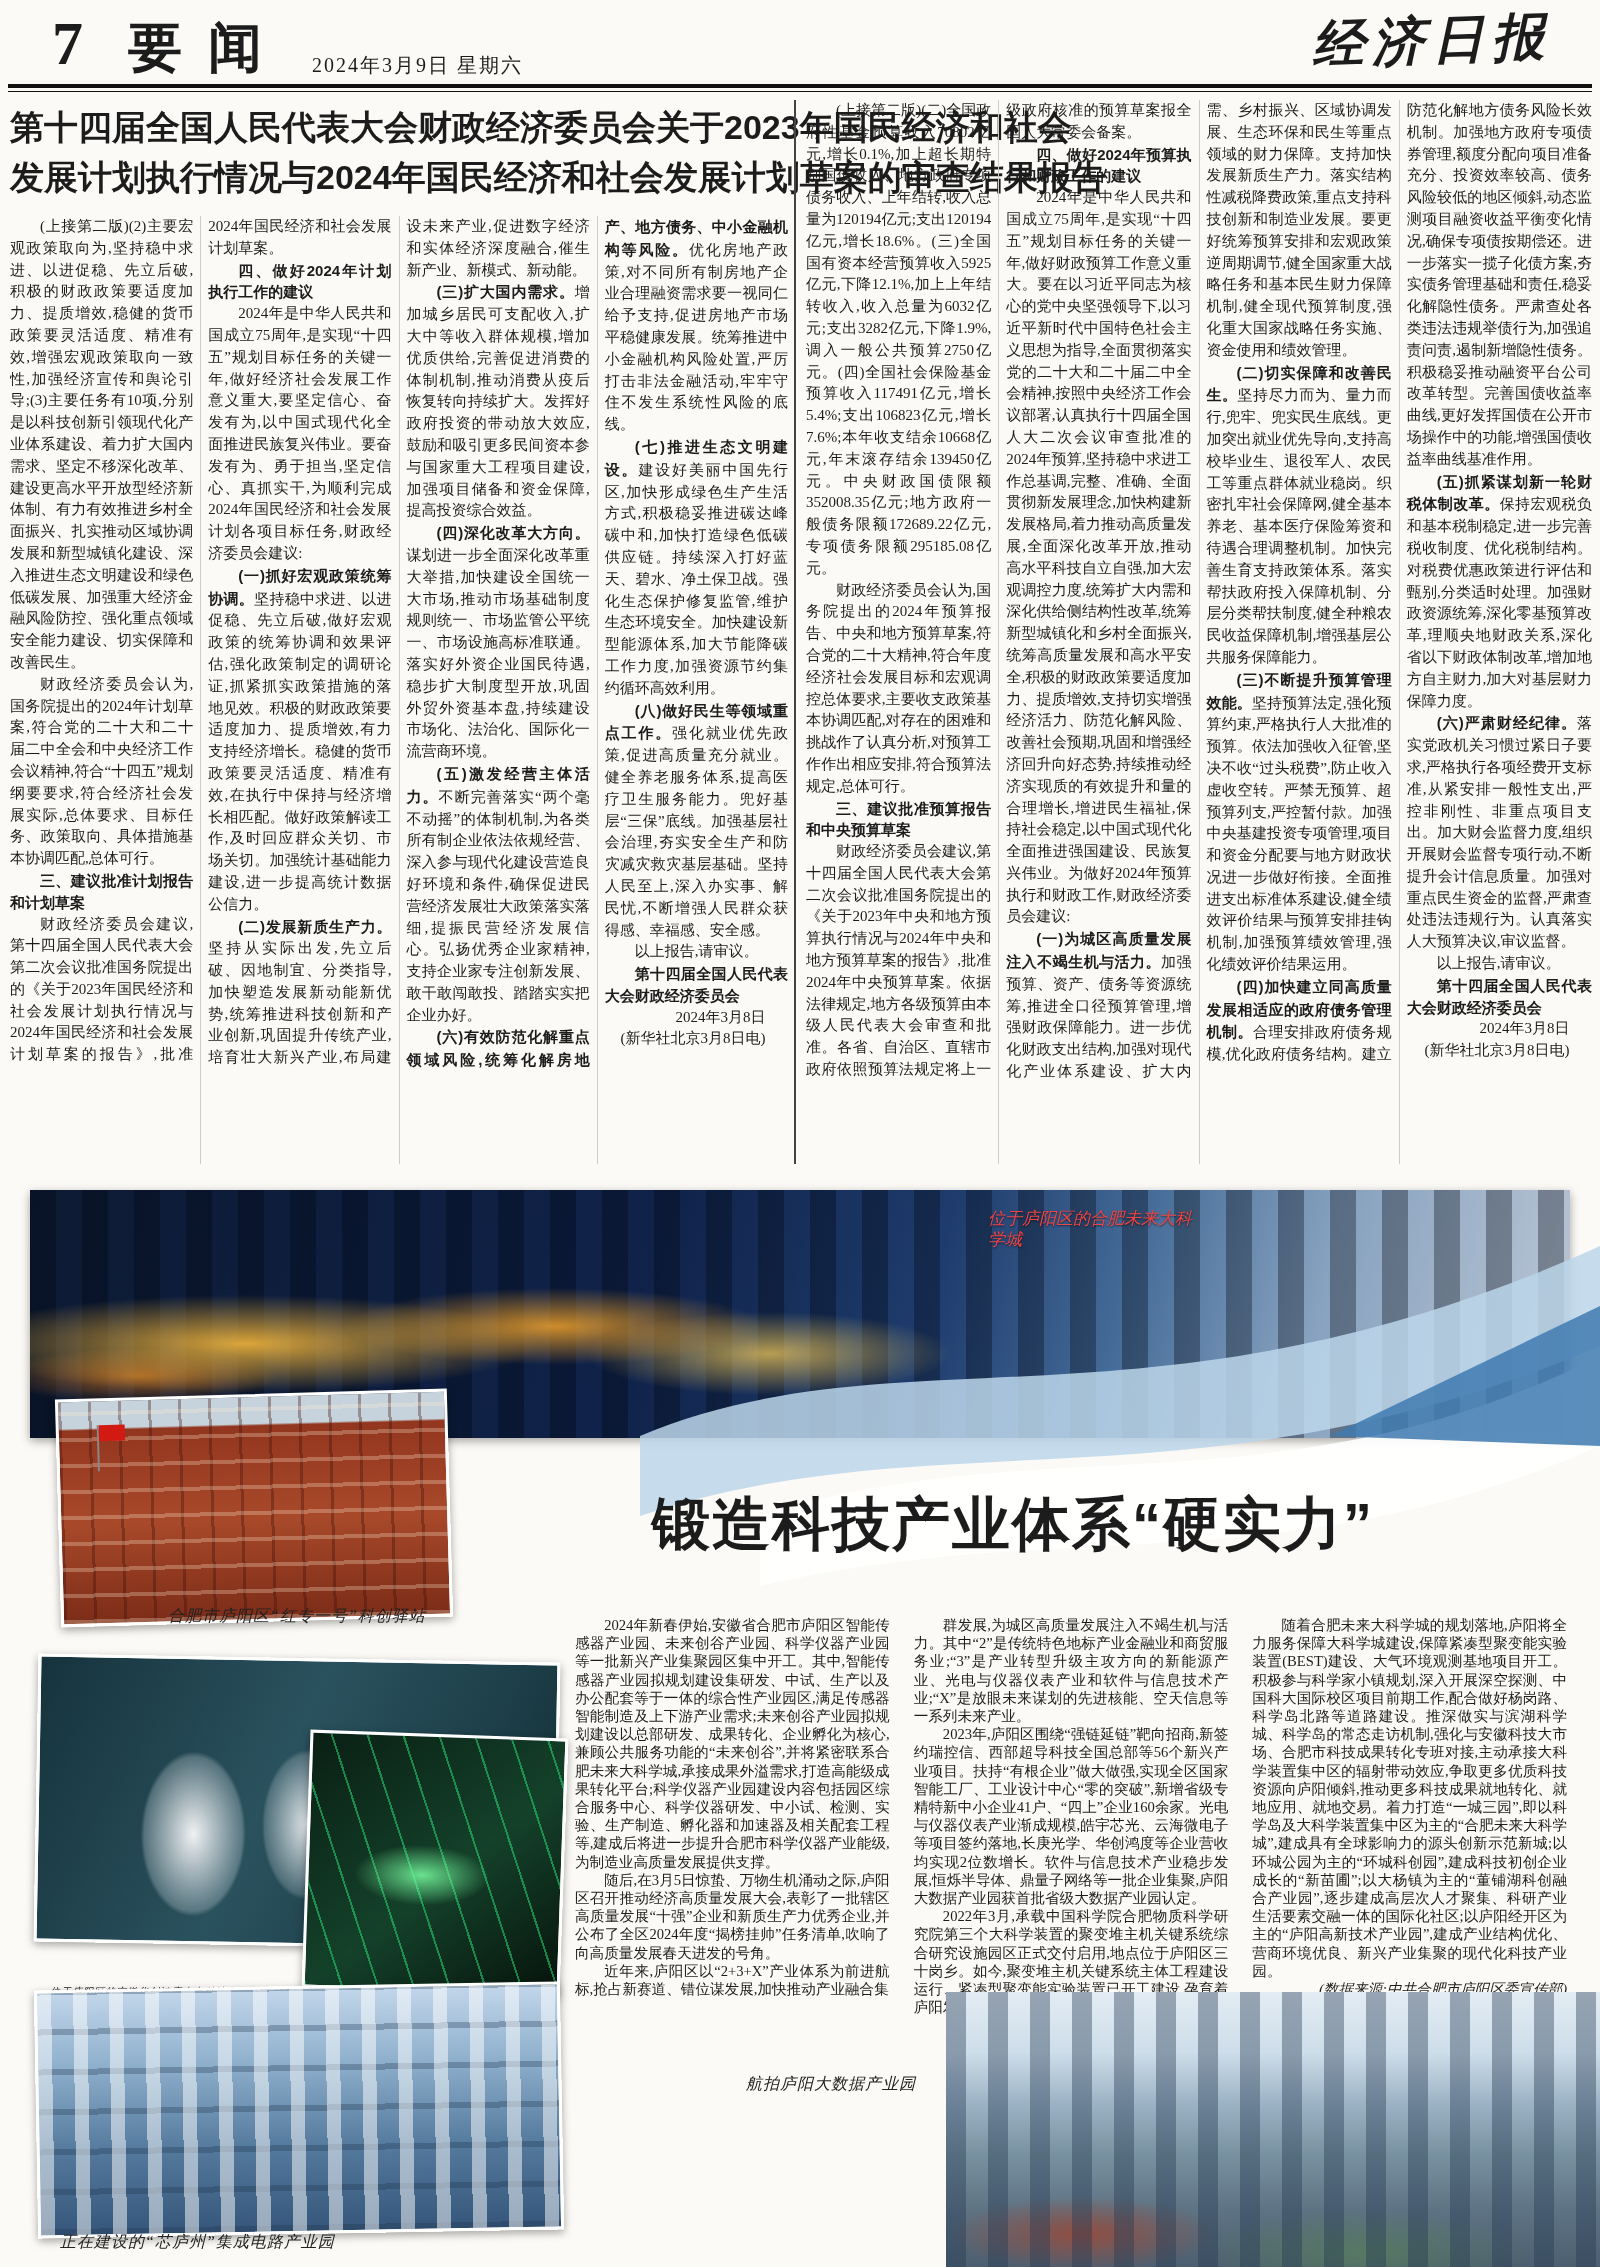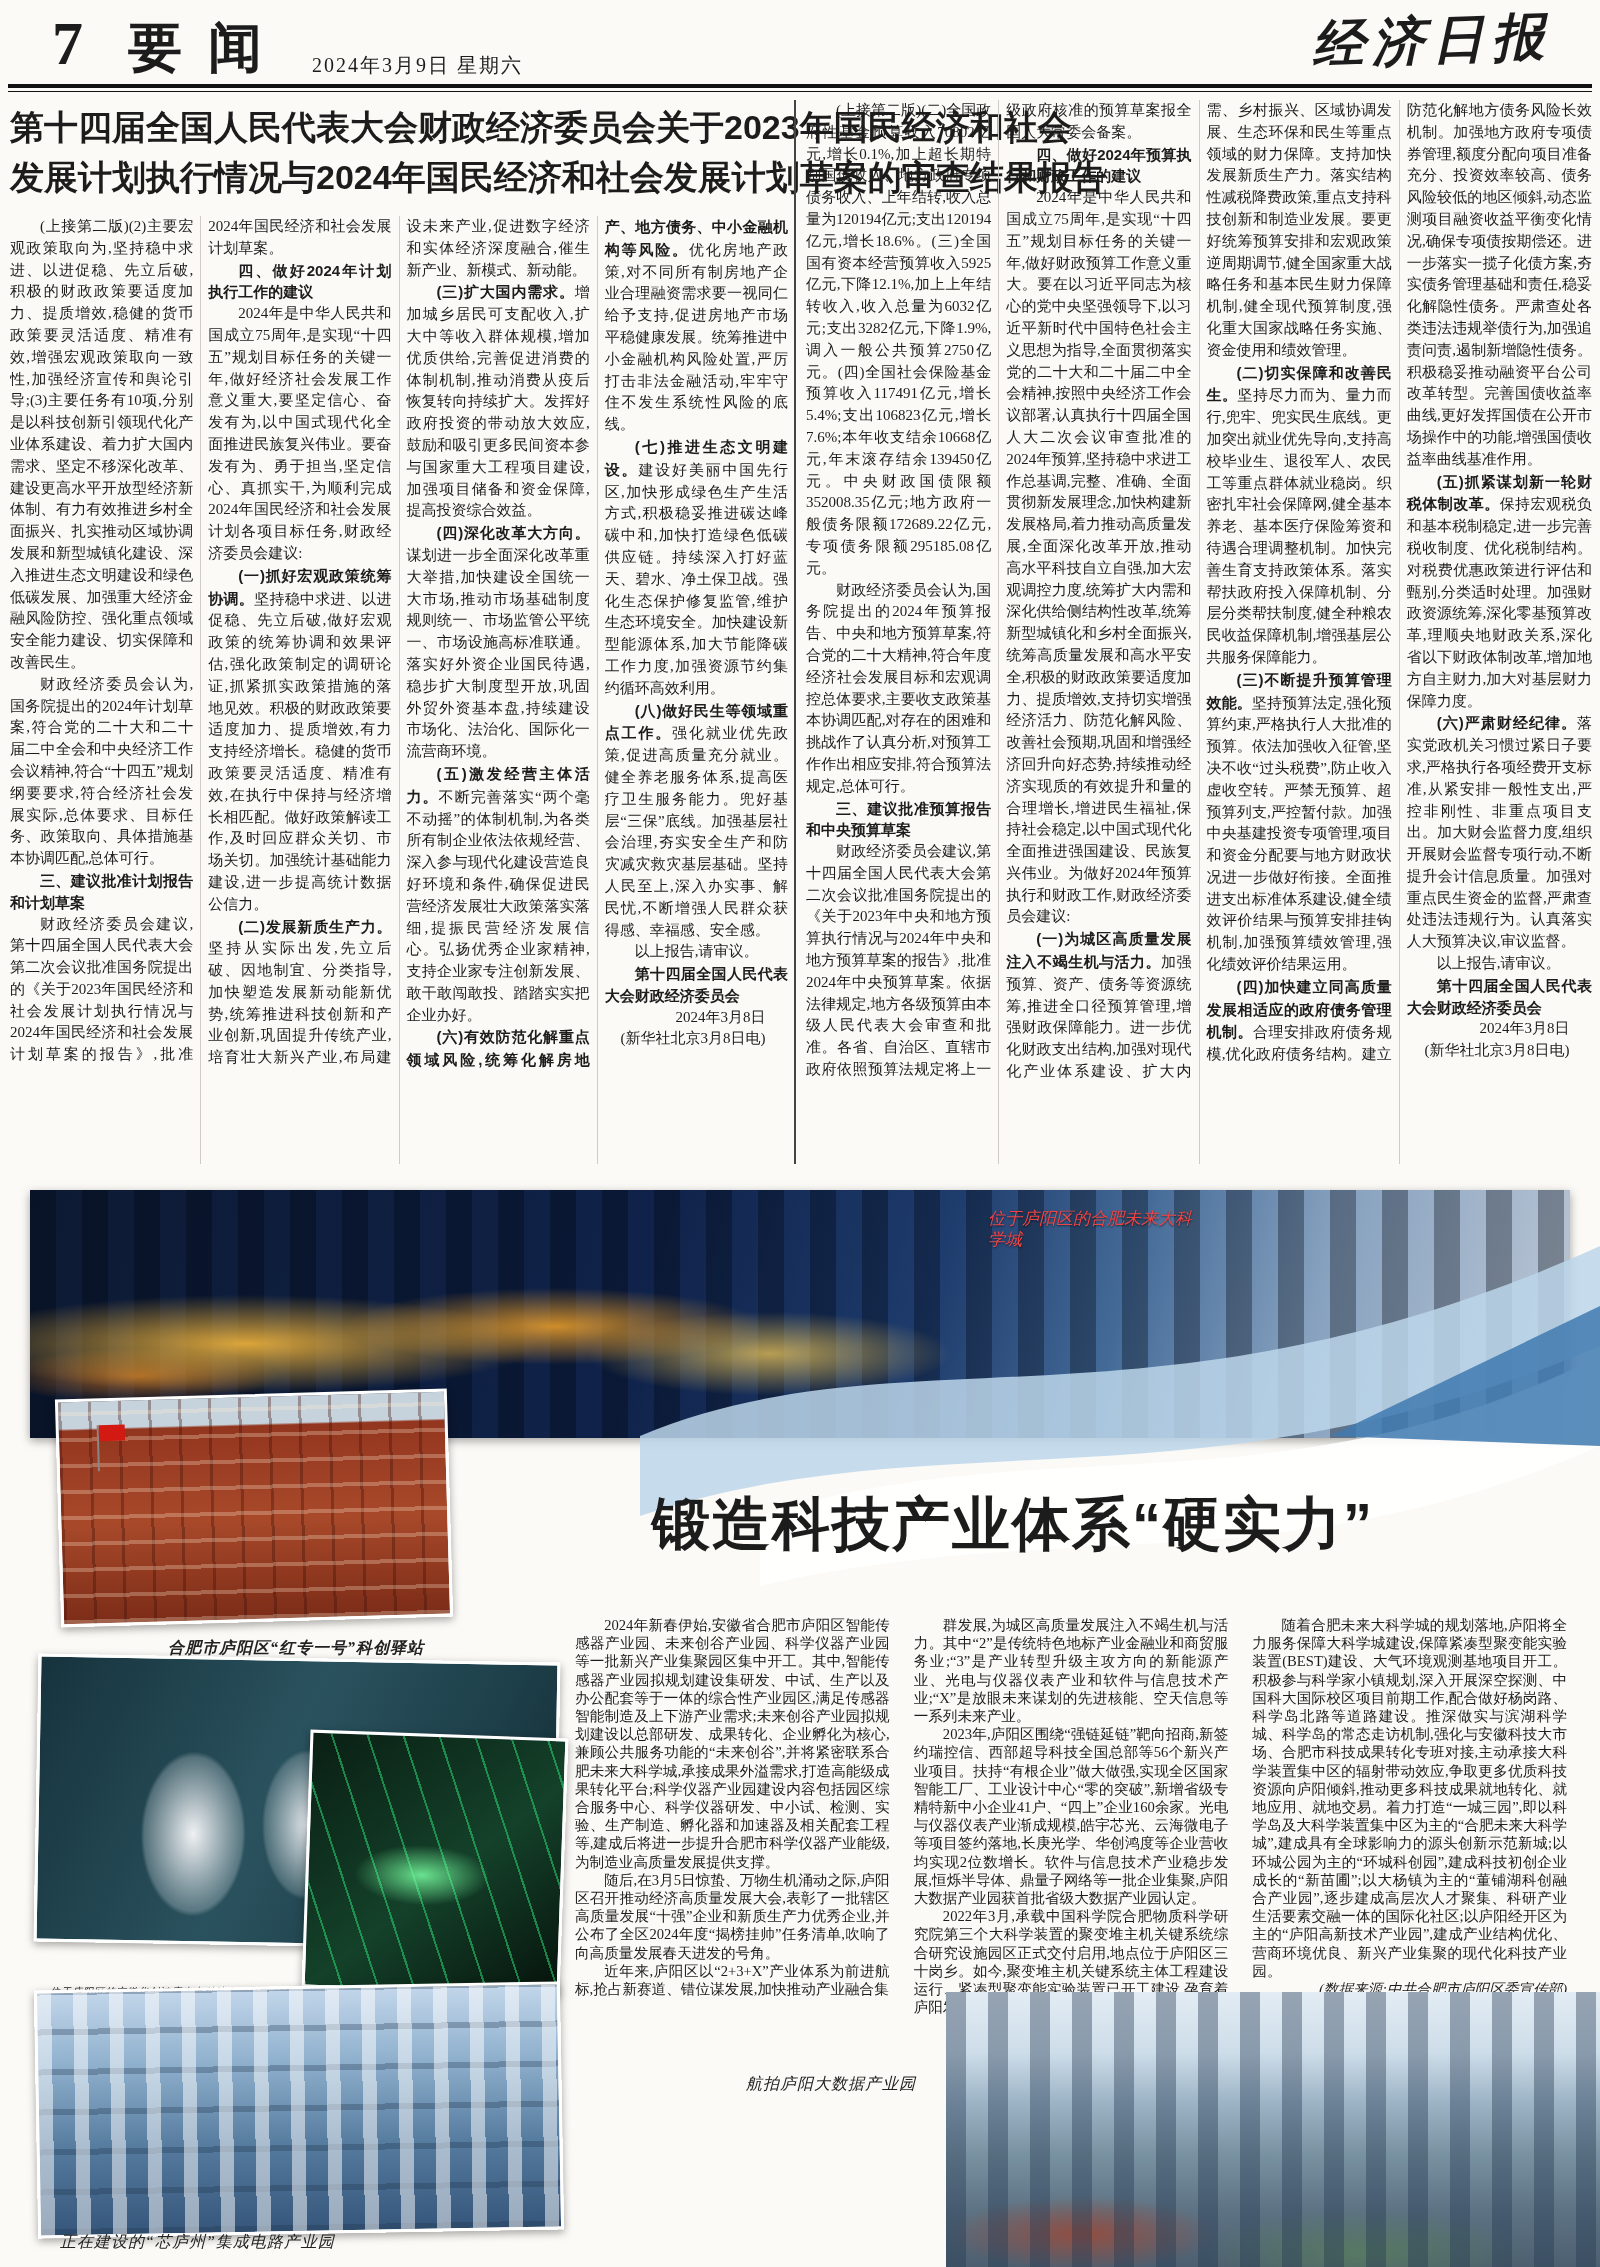--- a/index.html
+++ b/index.html
@@ -168,21 +168,21 @@
     <svg class="wave-svg" viewBox="0 0 960 560">
       <path d="M0,250 C260,140 520,260 960,60 L960,160 C560,330 300,230 0,330 Z" fill="#bcd6ea" opacity="0.85"></path>
       <path d="M120,330 C400,240 640,330 960,170 L960,260 C640,400 420,330 120,400 Z" fill="#ffffff" opacity="0.9"></path>
       <path d="M690,250 L960,120 L960,260 Z" fill="#3f7ab0" opacity="0.85"></path>
     </svg>
 
     <div class="photo red-building">
       <div class="flagpole"></div>
       <div class="flag"></div>
     </div>
-    <div class="caption" style="left:168px;top:452px;font-weight:bold;">合肥市庐阳区“红专一号”科创驿站</div>
+    <div class="caption" style="left:168px;top:420px;">合肥市庐阳区“红专一号”科创驿站</div>
 
     <div class="photo lab-photo"></div>
     <div class="photo green-photo"></div>
     <div class="caption" style="left:50px;top:796px;width:270px;font-size:10px;line-height:20px;">位于庐阳区的安徽华创鸿度光电科技有限公司,研发人员正在做实验</div>
 
     <div class="photo chip-photo"></div>
     <div class="caption" style="left:60px;top:1046px;">正在建设的“芯庐州”集成电路产业园</div>
 
     <div class="adtitle-main">锻造科技产业体系“硬实力”</div>
 

